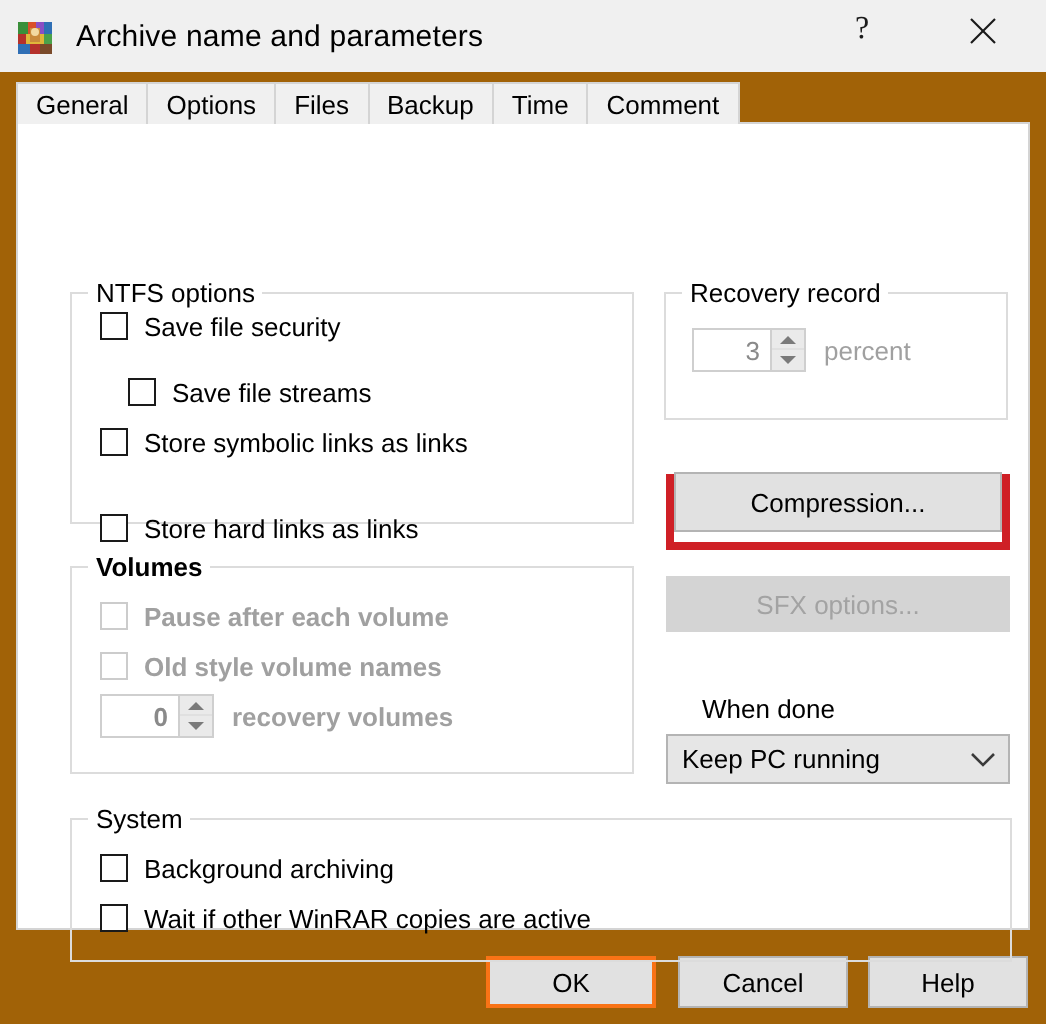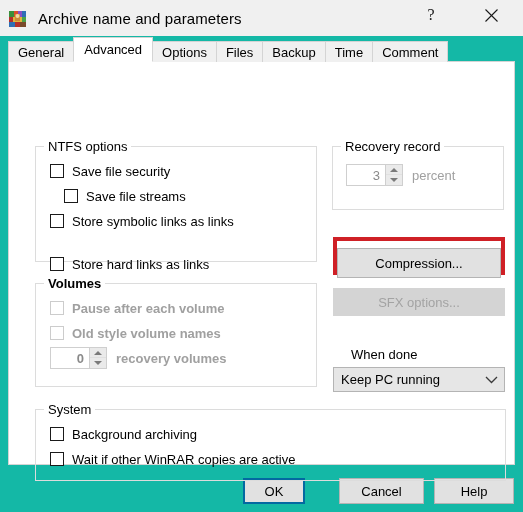--- a/index.html
+++ b/index.html
@@ -9,21 +9,21 @@
     overflow: hidden;
     background: #f0f0f0;
     font-family: "Liberation Sans", sans-serif;
     -webkit-font-smoothing: antialiased;
   }
 
   #dialog {
     position: relative;
     width: 523px;
     height: 512px;
-    background: #14b8a6;
+    background: #a16207;
   }
 
   
   #titlebar {
     position: absolute;
     left: 0; top: 0;
     width: 523px; height: 36px;
     background: #f0f0f0;
     display: flex;
     align-items: center;
@@ -226,21 +226,21 @@
   }
 
   #compression-highlight {
     position: absolute;
     left: 324px; top: 175px;
     width: 172px; height: 38px;
     border: 4px solid #cf2026;
     background: transparent;
     z-index: 2;
   }
-  #btn-compression { left: 328px; top: 186px; width: 164px; height: 30px; z-index: 2; }
+  #btn-compression { left: 328px; top: 174px; width: 164px; height: 30px; z-index: 2; }
   #btn-sfx         { left: 324px; top: 226px; width: 172px; height: 28px; }
 
   
   #whendone-label {
     position: absolute;
     left: 342px; top: 285px;
     font-size: 13px;
     color: #000;
   }
   #whendone-combo {
@@ -275,22 +275,22 @@
     height: 26px;
     display: flex;
     align-items: center;
     justify-content: center;
     font-size: 13px;
     color: #000;
     background: #e1e1e1;
     border: 1px solid #b4b4b4;
   }
   #btn-ok {
-    left: 243px; width: 62px;
-    border: 2px solid #0369a1;
+    left: 243px; width: 85px;
+    border: 2px solid #f97316;
   }
   #btn-cancel { left: 339px; width: 85px; text-align: center; }
   #btn-help   { left: 434px; width: 80px; }
 </style>
 </head>
 <body>
 
 <div id="dialog">
 
   <div id="titlebar">
@@ -322,21 +322,21 @@
         <line x1="12.5" y1="0.5" x2="0.5" y2="12.5" stroke="#1a1a1a" stroke-width="1.1"></line>
       </svg>
     </button>
   </div>
 
   <div id="tabpanel">
 
     <div class="groupbox" id="grp-ntfs">
       <span class="group-title">NTFS options</span>
 
-      <div class="cbrow" style="left:14px; top:14px;align-items:center;">
+      <div class="cbrow" style="left:14px; top:6px;align-items:center;">
         <span class="cbox"></span>
         <span class="cblabel">Save file security</span>
       </div>
       <div class="cbrow" style="left:28px; top:39px;">
         <span class="cbox"></span>
         <span class="cblabel">Save file streams</span>
       </div>
       <div class="cbrow" style="left:14px; top:64px;">
         <span class="cbox"></span>
         <span class="cblabel">Store symbolic links as links</span>
@@ -425,23 +425,20 @@
         </svg>
       </span>
     </div>
 
   </div>
 
   <div id="tabstrip">
     <div class="tab">
         <span>General</span>
       </div>
-    <div class="tab selected">
-        <span>Advanced</span>
-      </div>
     <div class="tab">
         <span>Options</span>
       </div>
     <div class="tab">
         <span>Files</span>
       </div>
     <div class="tab">
         <span>Backup</span>
       </div>
     <div class="tab">

